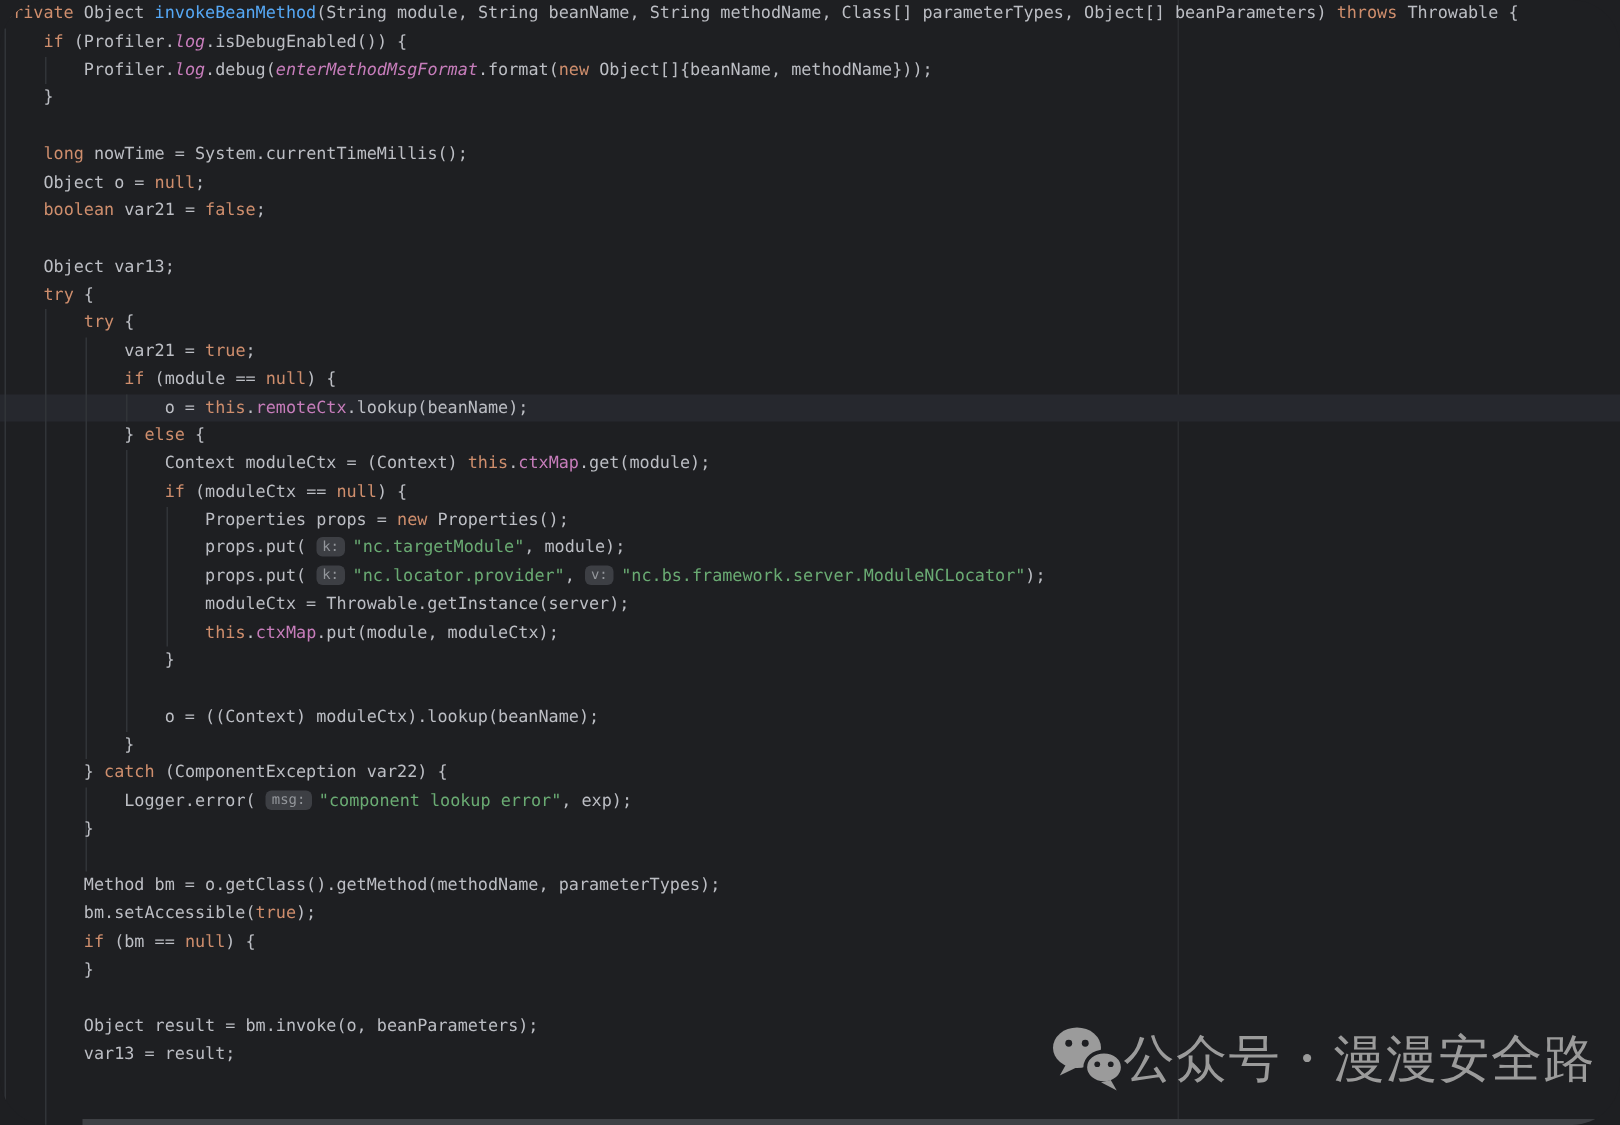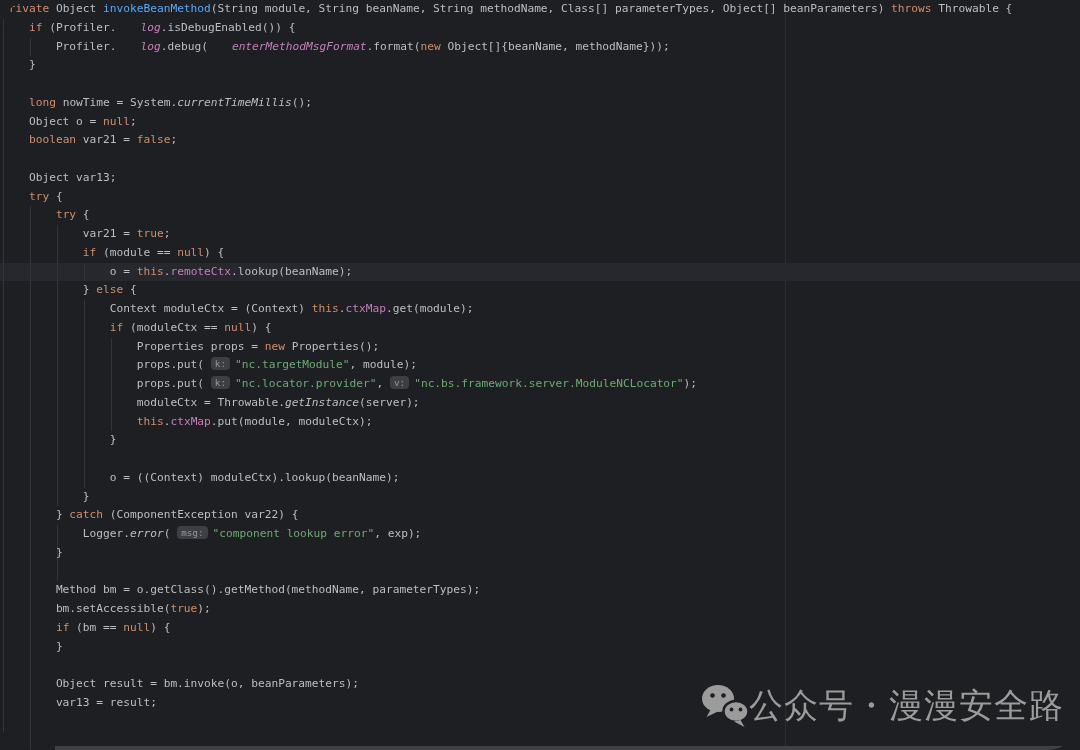--- a/index.html
+++ b/index.html
@@ -7,22 +7,22 @@
           font-family:"DejaVu Sans Mono","Liberation Mono",monospace;border-radius:32px;}
   .margin-guide{position:absolute;top:0;bottom:0;width:1px;background:#2b2d30;}
   .current-line{position:absolute;left:0;width:1080px;height:18.75px;background:#26282e;}
   .guide{position:absolute;width:1px;background:#313438;}
   .code-layer{position:absolute;top:0;left:2px;right:0;}
   .code-line{height:18.75px;line-height:18.75px;font-size:11.2px;white-space:pre;color:#bcbec4;}
   .seg-d{color:#bcbec4;}
   .seg-k{color:#cf8e6d;}
   .seg-m{color:#56a8f5;}
   .seg-f{color:#c77dbb;}
-  .seg-fi{color:#c77dbb;font-style:italic;margin-left:24px;}
-  .seg-mi{color:#bcbec4;font-style:italic;text-align:right;}
+  .seg-fi{color:#c77dbb;font-style:italic;}
+  .seg-mi{color:#bcbec4;text-align:right;}
   .seg-s{color:#6aab73;}
   .seg-h{display:inline-block;background:#3d3f44;color:#94979c;border-radius:4px;
          padding:0 4px;margin-right:5px;font-size:9.3px;line-height:13px;vertical-align:1px;}
   .watermark{position:absolute;top:683px;right:16px;display:flex;align-items:flex-end;}
   .watermark-text{color:#9b9b9b;font-size:34px;letter-spacing:1px;
                   font-family:"DejaVu Sans","Liberation Sans",sans-serif;}
   .wechat-icon{width:48px;height:46px;}
   .h-scrollbar{position:absolute;left:55px;bottom:0;width:1017px;height:4.5px;background:#3e4044;}
 </style>
 </head>

